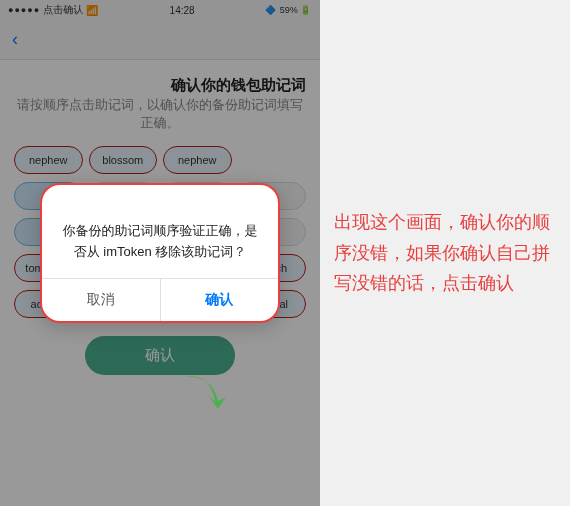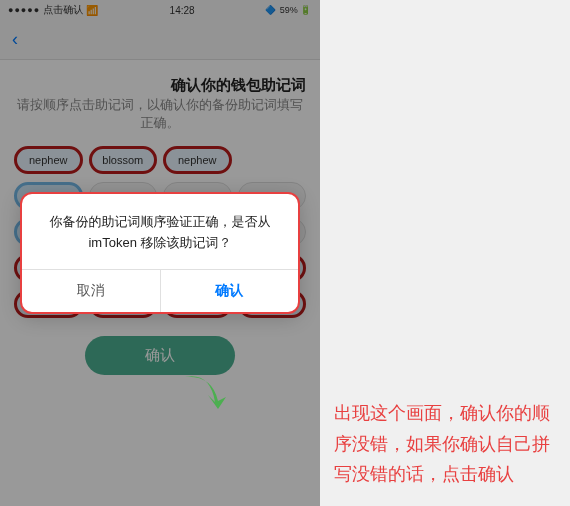--- a/index.html
+++ b/index.html
@@ -82,21 +82,21 @@
 
     
     .word-grid {
       display: grid;
       grid-template-columns: repeat(4, 1fr);
       gap: 6px;
       margin-bottom: 8px;
     }
     .word-chip {
       background: #e8f4fd;
-      border: 3px solid #b91c1c;
+      border: 1px solid #b91c1c;
       border-radius: 14px;
       padding: 5px 2px;
       text-align: center;
       font-size: 11px;
       color: #333;
       min-height: 28px;
       display: flex;
       align-items: center;
       justify-content: center;
     }
@@ -131,24 +131,24 @@
       position: absolute;
       top: 0; left: 0; right: 0; bottom: 0;
       background: rgba(0,0,0,0.4);
       display: flex;
       align-items: center;
       justify-content: center;
       z-index: 10;
     }
     .dialog-box {
       background: #fff;
-      border-radius: 12px;
+      border-radius: 20px;
       border: 2px solid #e84040;
-      width: 280px;
-      padding: 18px 16px 0;
+      width: 240px;
+      padding: 36px 16px 0;
       box-shadow: 0 4px 20px rgba(0,0,0,0.2);
     }
     .dialog-message {
       font-size: 13px;
       color: #222;
       text-align: center;
       line-height: 1.6;
       margin-bottom: 16px;
     }
     .dialog-buttons {
@@ -185,21 +185,21 @@
       width: 50px;
       height: 50px;
     }
 
     
     .annotation-panel {
       width: 250px;
       padding: 16px 14px;
       display: flex;
       flex-direction: column;
-      justify-content: flex-end;
+      justify-content: center;
     }
     .annotation-text {
       font-size: 18px;
       color: #e84040;
       line-height: 1.7;
       font-weight: 500;
       text-align: left;
     }
   </style>
 </head>

